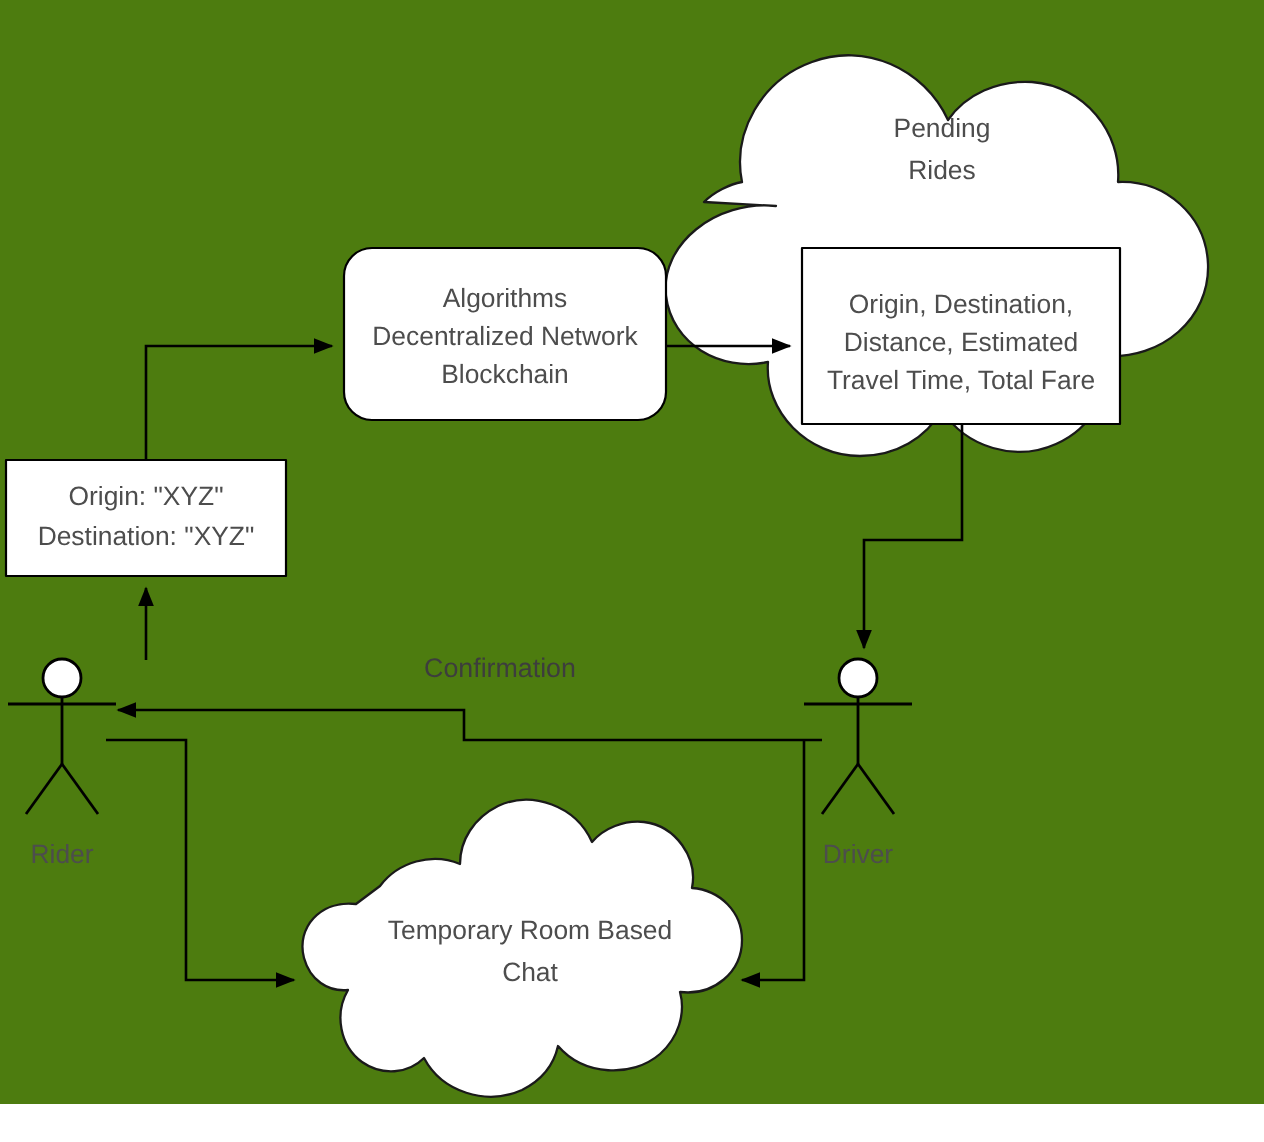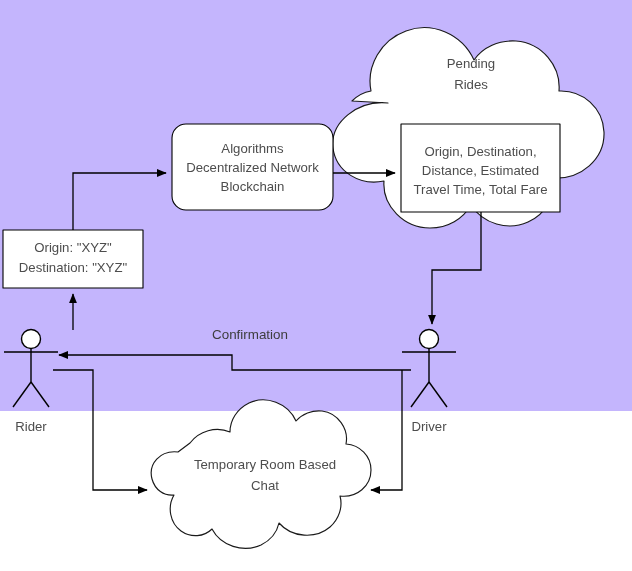--- a/index.html
+++ b/index.html
@@ -9,22 +9,22 @@
   }
   body {
     width: 632px;
     height: 571px;
     font-family: "Liberation Sans", sans-serif;
     overflow: hidden;
   }
   #diagram-root {
     position: relative;
     width: 632px;
-    height: 411px;
-    background: #c4b5fd;
+    height: 552px;
+    background: #4d7c0f;
   }
   svg.canvas {
     position: absolute;
     top: 0;
     left: 0;
     width: 632px;
     height: 571px;
   }
   .shape-stroke {
     fill: #ffffff;

